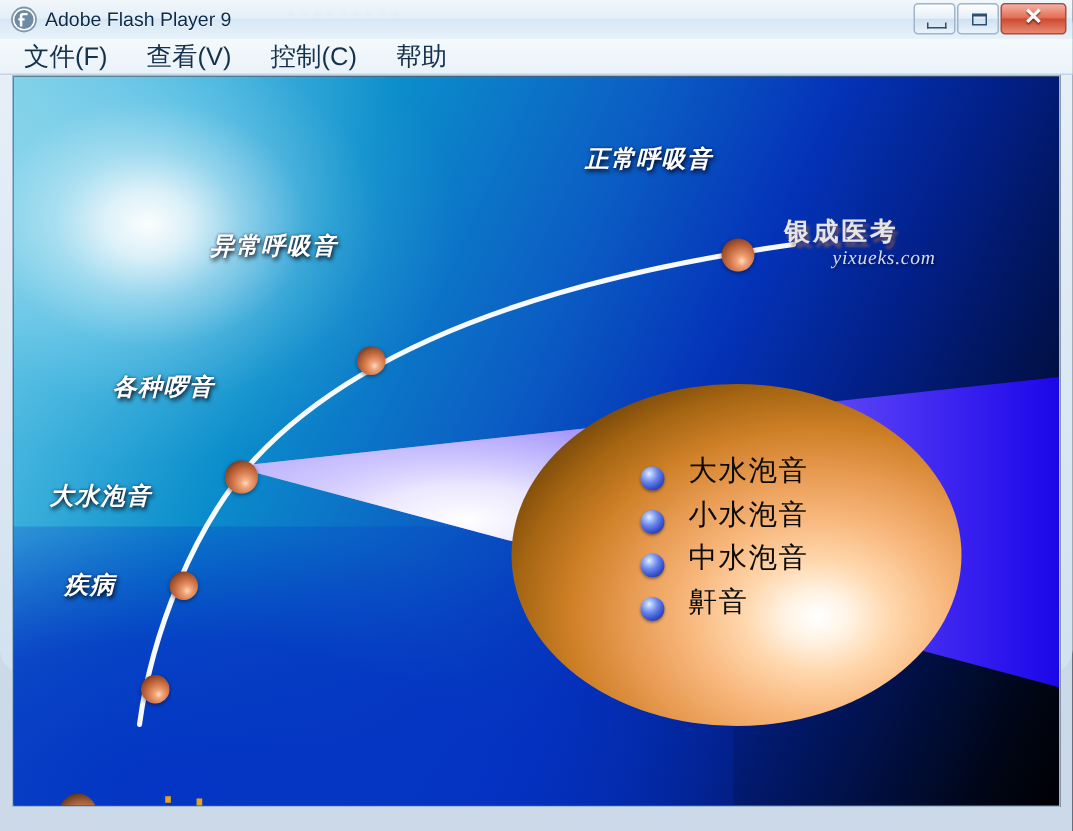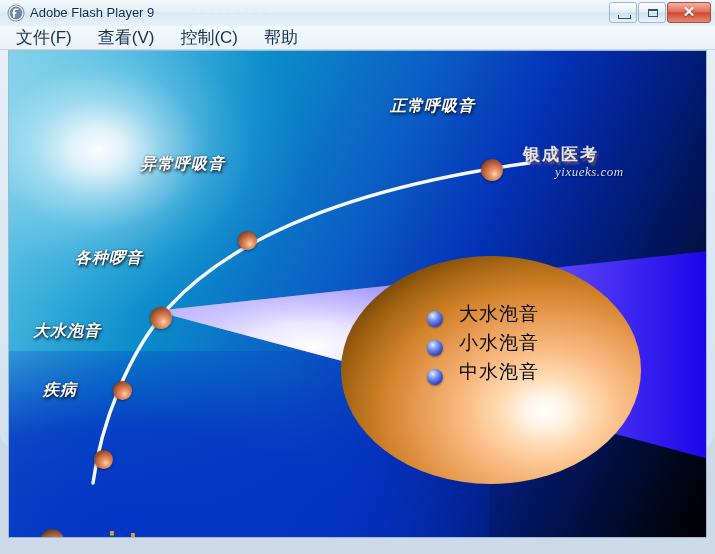--- a/index.html
+++ b/index.html
@@ -294,20 +294,24 @@
           <span class="li-text">大水泡音</span>
         </div>
         <div class="li-row">
           <span class="bullet"></span>
           <span class="li-text">小水泡音</span>
         </div>
         <div class="li-row">
           <span class="bullet"></span>
           <span class="li-text">中水泡音</span>
         </div>
+        <div class="li-row">
+          <span class="bullet"></span>
+          <span class="li-text">鼾音</span>
+        </div>
       </div>
 
       <span class="wm-cn">银成医考</span>
       <span class="wm-en">yixueks.com</span>
 
       <div class="skip-wrap">
         <span class="skip-ball"></span>
         <span class="skip-text">skip</span>
       </div>
 

